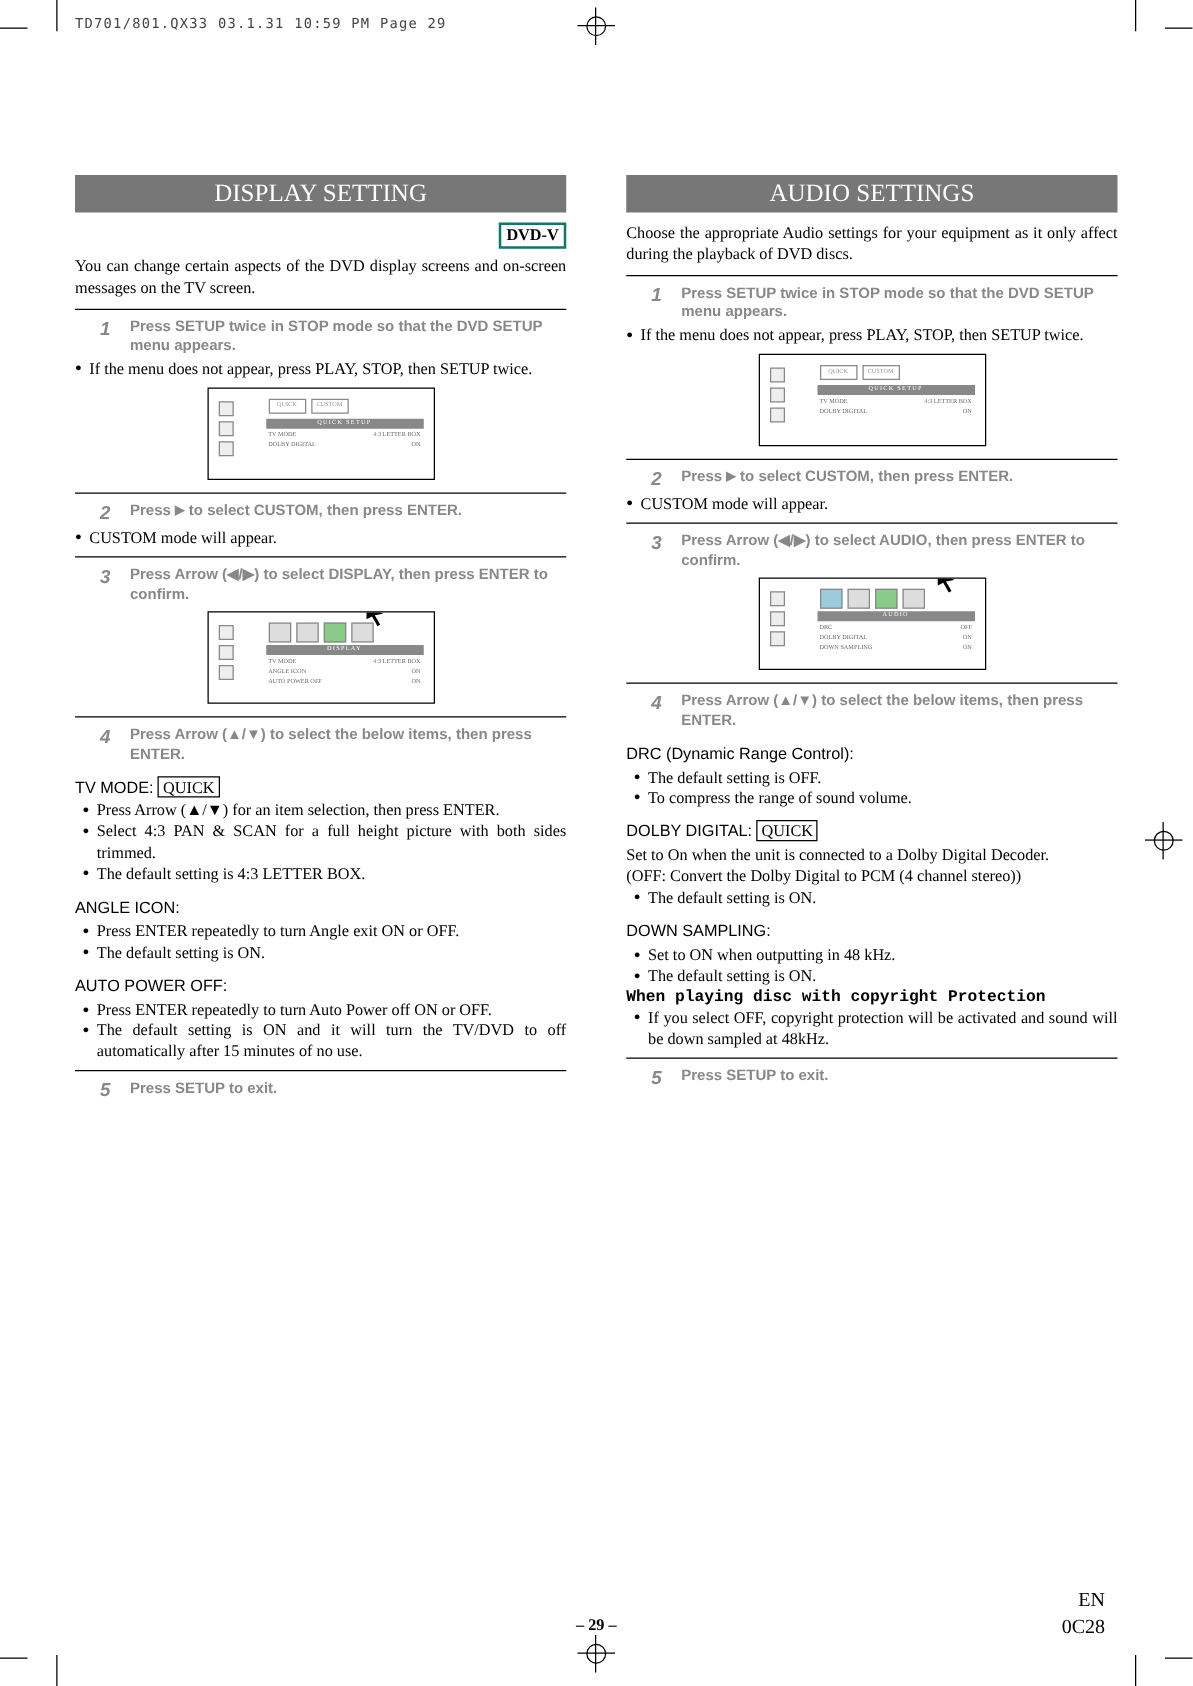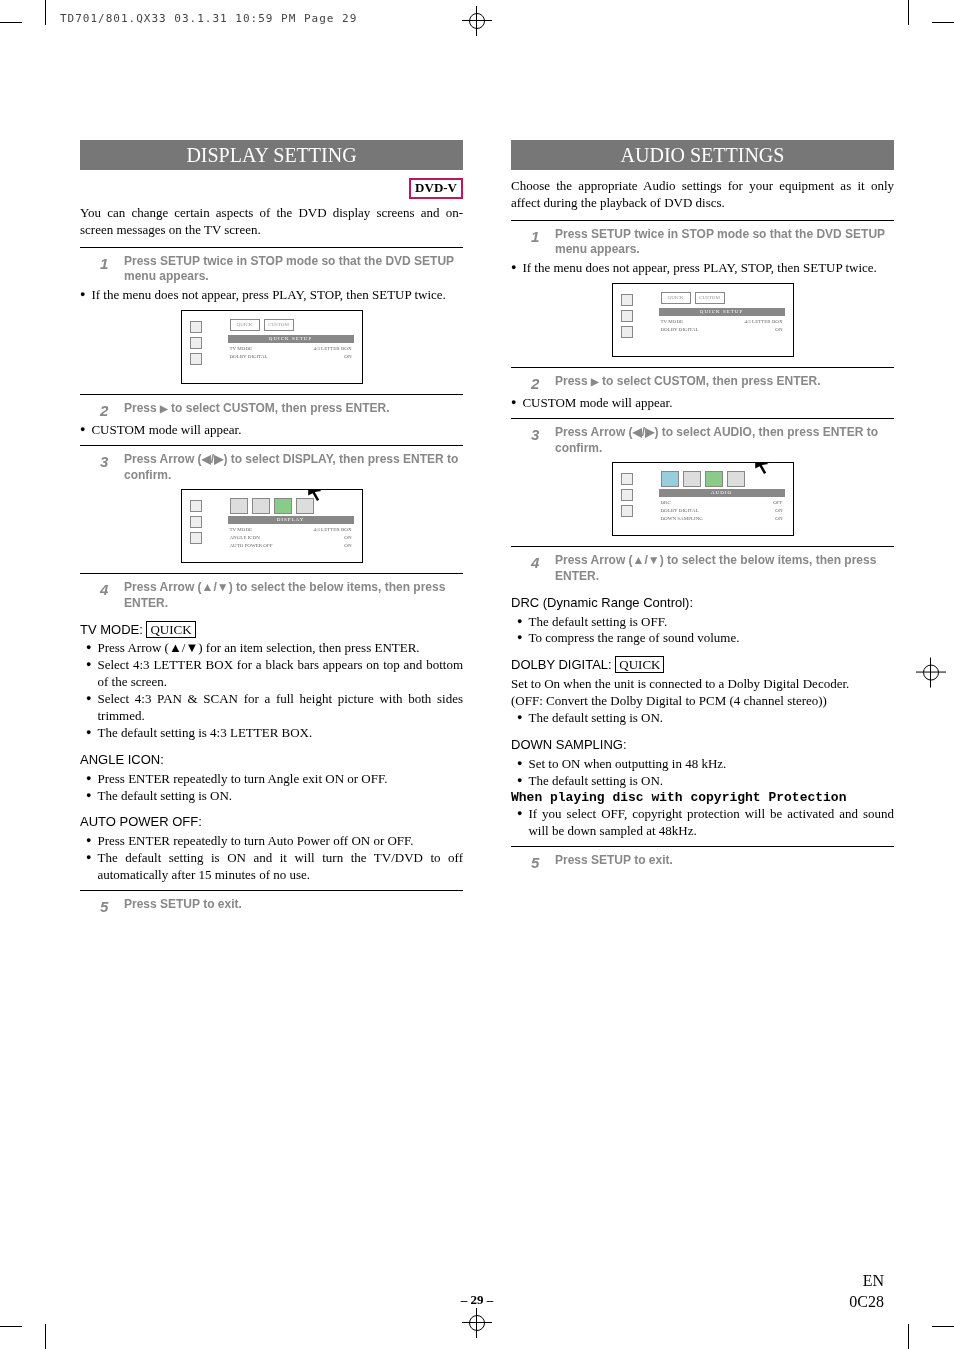--- a/index.html
+++ b/index.html
@@ -74,38 +74,37 @@
   .crop-tr-h { right: 0; top: 22px; height: 1px; width: 22px; background: #000; position: absolute;}
   .crop-bl-v { left: 45px; bottom: 0; width: 1px; height: 25px; background: #000; position: absolute;}
   .crop-bl-h { left: 0; bottom: 22px; height: 1px; width: 22px; background: #000; position: absolute;}
   .crop-br-v { right: 45px; bottom: 0; width: 1px; height: 25px; background: #000; position: absolute;}
   .crop-br-h { right: 0; bottom: 22px; height: 1px; width: 22px; background: #000; position: absolute;}
 
   .content {
     margin-top: 130px;
     display: flex;
     gap: 48px;
-    margin-left: 20px;
   }
   .col {
     flex: 1;
     min-width: 0;
   }
   .section-title {
     background: #777;
     color: #fff;
     font-size: 20px;
     text-align: center;
     padding: 2px 4px;
     font-family: "Times New Roman", serif;
     margin-bottom: 8px;
   }
   .dvd-v {
     float: right;
-    border: 2px solid #be185d;
+    border: 2px solid #0f766e;
     padding: 0 4px;
     font-weight: bold;
     font-size: 13px;
     margin-bottom: 6px;
   }
   .intro {
     clear: both;
     text-align: justify;
     margin: 6px 0 8px 0;
   }
@@ -379,23 +378,20 @@
       </div>
 
       <div class="sub-heading">
         <span>TV MODE:</span> <span class="quick">QUICK</span>
       </div>
       <div class="bullet-list">
         <div class="bullet">
             <span>Press Arrow (▲/▼) for an item selection, then press ENTER.</span>
           </div>
         <div class="bullet">
-            <span>Select 4:3 LETTER BOX for a black bars appears on top and bottom of the screen.</span>
-          </div>
-        <div class="bullet">
             <span>Select 4:3 PAN &amp; SCAN for a full height picture with both sides trimmed.</span>
           </div>
         <div class="bullet">
             <span>The default setting is 4:3 LETTER BOX.</span>
           </div>
       </div>
 
       <div class="sub-heading">ANGLE ICON:</div>
       <div class="bullet-list">
         <div class="bullet">

